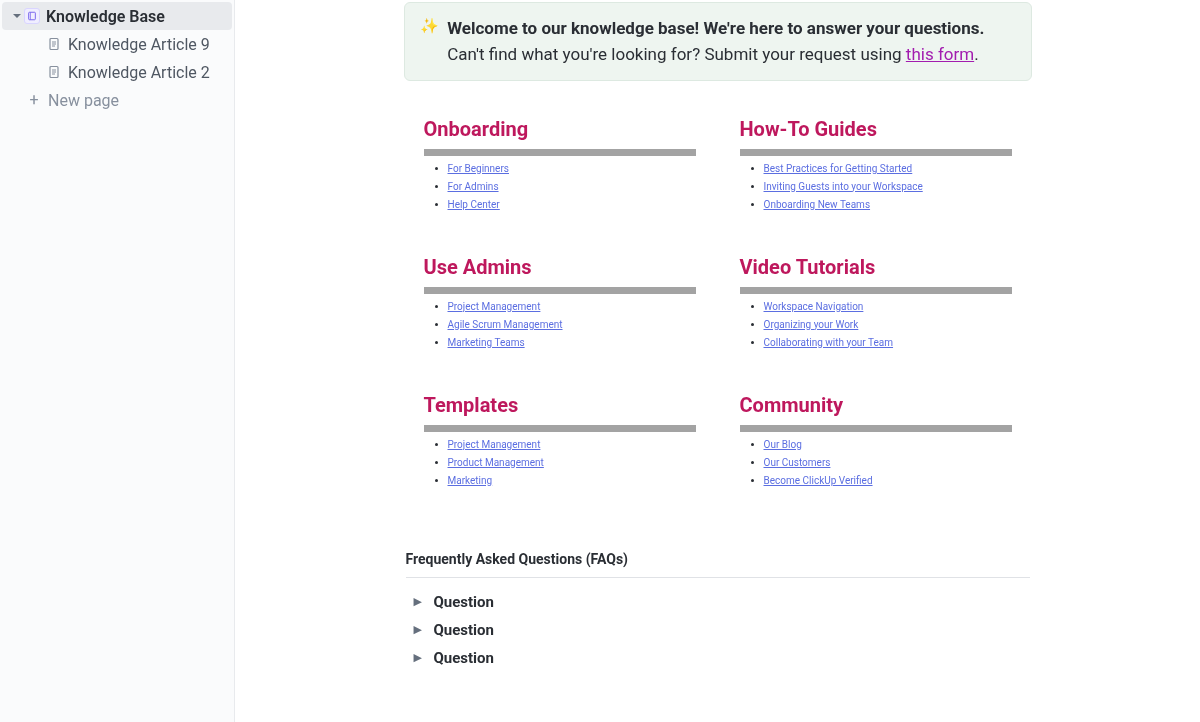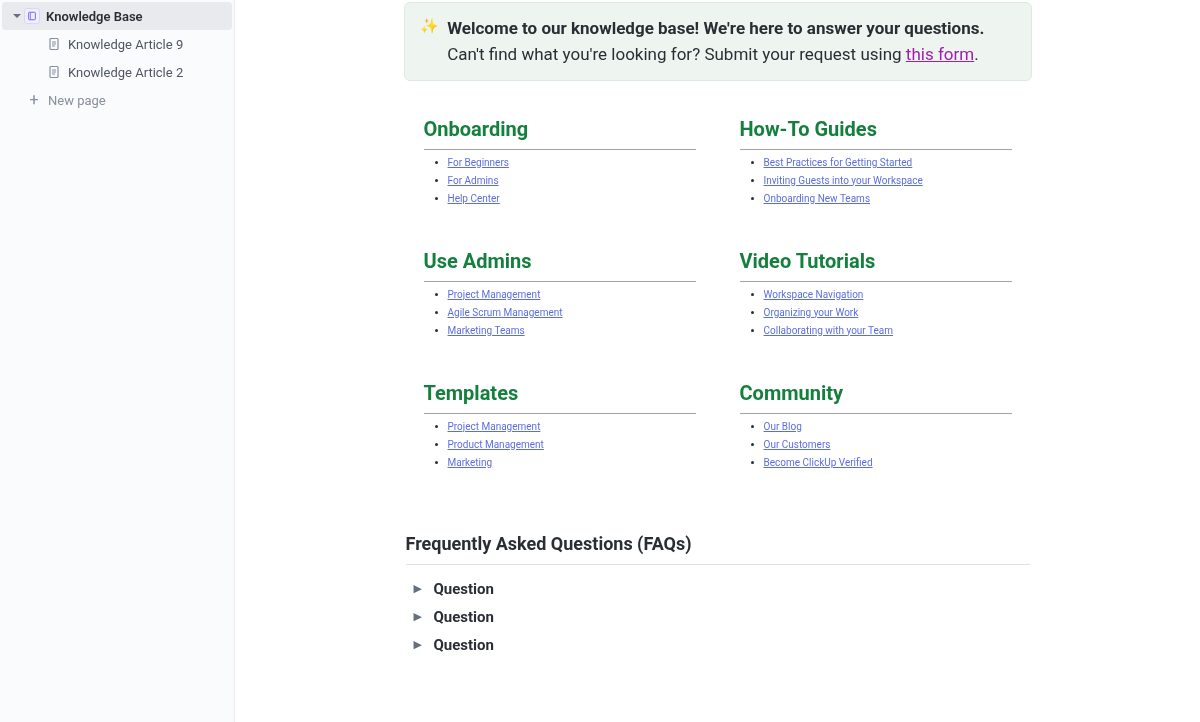--- a/index.html
+++ b/index.html
@@ -71,21 +71,21 @@
     width: 16px; height: 16px;
     margin-right: 6px;
     color: #87909e;
     display: flex;
     align-items: center;
     justify-content: center;
     font-size: 16px;
     line-height: 1;
   }
   .sidebar-label {
-    font-size: 13px;
+    font-size: 16px;
     color: #2a2e34;
     white-space: nowrap;
   }
   .sidebar-item.active .sidebar-label { font-weight: 600; }
   .sidebar-item.child .sidebar-label { color: #4f5762; }
   .sidebar-item.new-page .sidebar-label { color: #87909e; }
 
   
   .main {
     flex: 1;
@@ -119,23 +119,23 @@
     grid-template-columns: 1fr 1fr;
     column-gap: 44px;
     padding: 0 20px;
   }
   .section {
     margin-bottom: 38px;
   }
   .section h2 {
     font-size: 20px;
     font-weight: 700;
-    color: #15803d;
+    color: #be185d;
     padding-bottom: 8px;
-    border-bottom: 1px solid #a3a3a3;
+    border-bottom: 7px solid #a3a3a3;
     margin-bottom: 0;
   }
   .section ul {
     list-style: disc;
     padding-left: 24px;
   }
   .section li {
     margin: 7px 0;
     font-size: 10px;
     color: #2a2e34;
@@ -145,21 +145,21 @@
     text-decoration: underline;
     cursor: pointer;
   }
 
   
   .faq-wrap {
     padding: 0 2px;
     margin-top: 20px;
   }
   .faq-wrap h2 {
-    font-size: 18px;
+    font-size: 14px;
     font-weight: 700;
     padding-bottom: 10px;
     border-bottom: 1px solid #e0e2e6;
     margin-bottom: 10px;
   }
   .faq-item {
     display: flex;
     align-items: center;
     padding: 5px 0 5px 8px;
     cursor: pointer;

